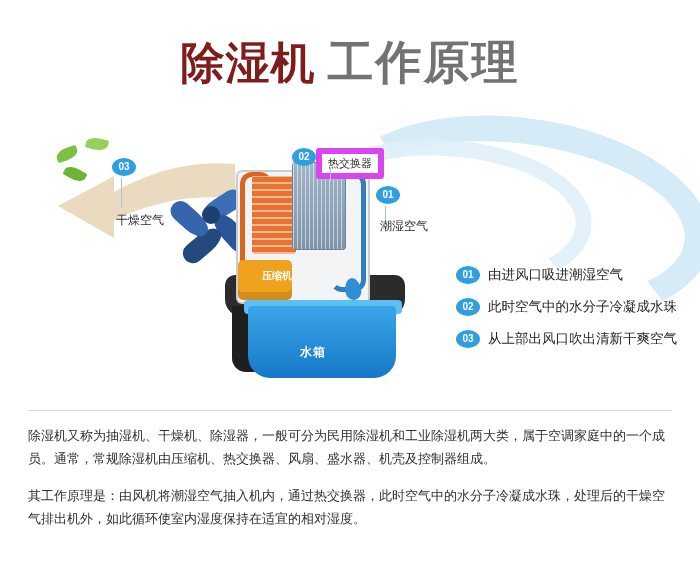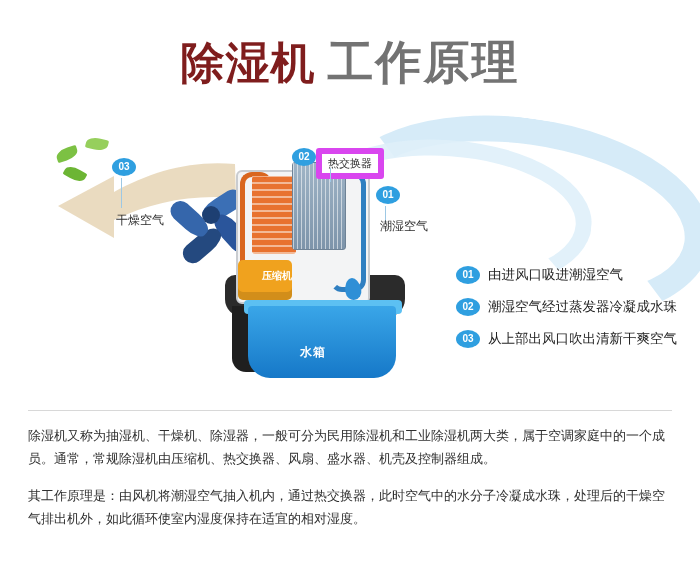--- a/index.html
+++ b/index.html
@@ -422,21 +422,21 @@
     <span class="badge" style="left:376px; top:76px;">01</span>
     <div class="tick" style="left:385px; top:96px; width:1px; height:16px;"></div>
     <span class="lbl" style="left:380px; top:108px;">潮湿空气</span>
   </div>
 
   <div class="legend">
     <div class="legend-row">
       <span class="badge">01</span><span class="ltext">由进风口吸进潮湿空气</span>
     </div>
     <div class="legend-row">
-      <span class="badge">02</span><span class="ltext">潮湿空气经过蒸发器冷凝成水珠</span>
+      <span class="badge">02</span><span class="ltext">此时空气中的水分子冷凝成水珠</span>
     </div>
     <div class="legend-row">
       <span class="badge">03</span><span class="ltext">从上部出风口吹出清新干爽空气</span>
     </div>
   </div>
 
   <div class="divider"></div>
 
   <div class="body-text">
     <p>除湿机又称为抽湿机、干燥机、除湿器，一般可分为民用除湿机和工业除湿机两大类，属于空调家庭中的一个成员。通常，常规除湿机由压缩机、热交换器、风扇、盛水器、机壳及控制器组成。</p>

